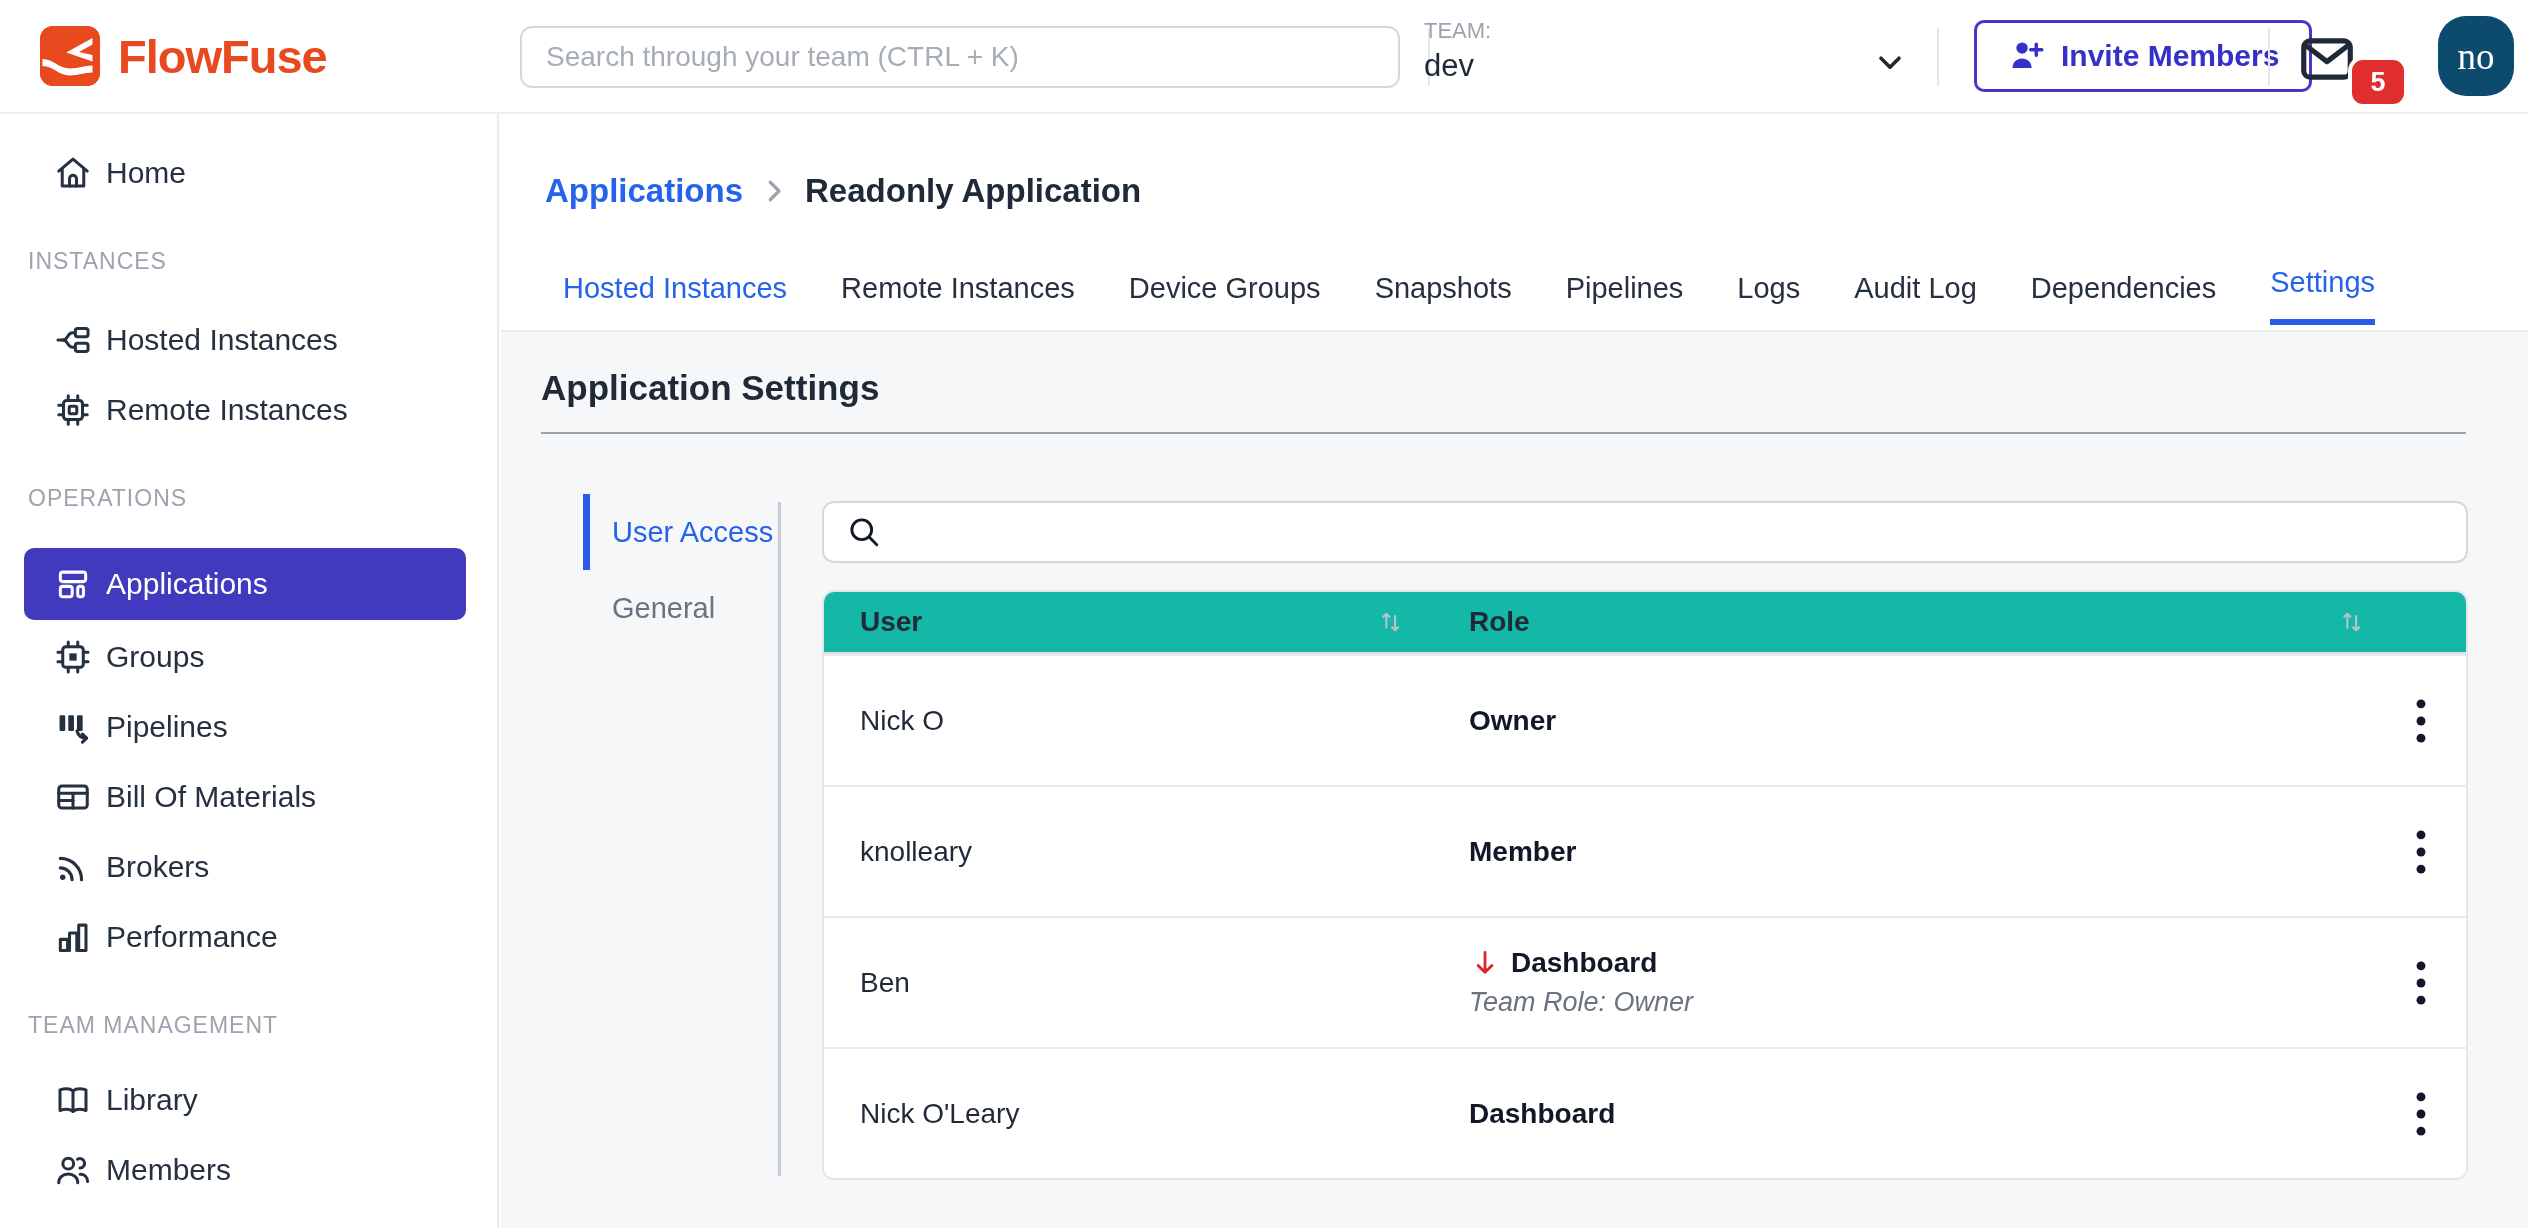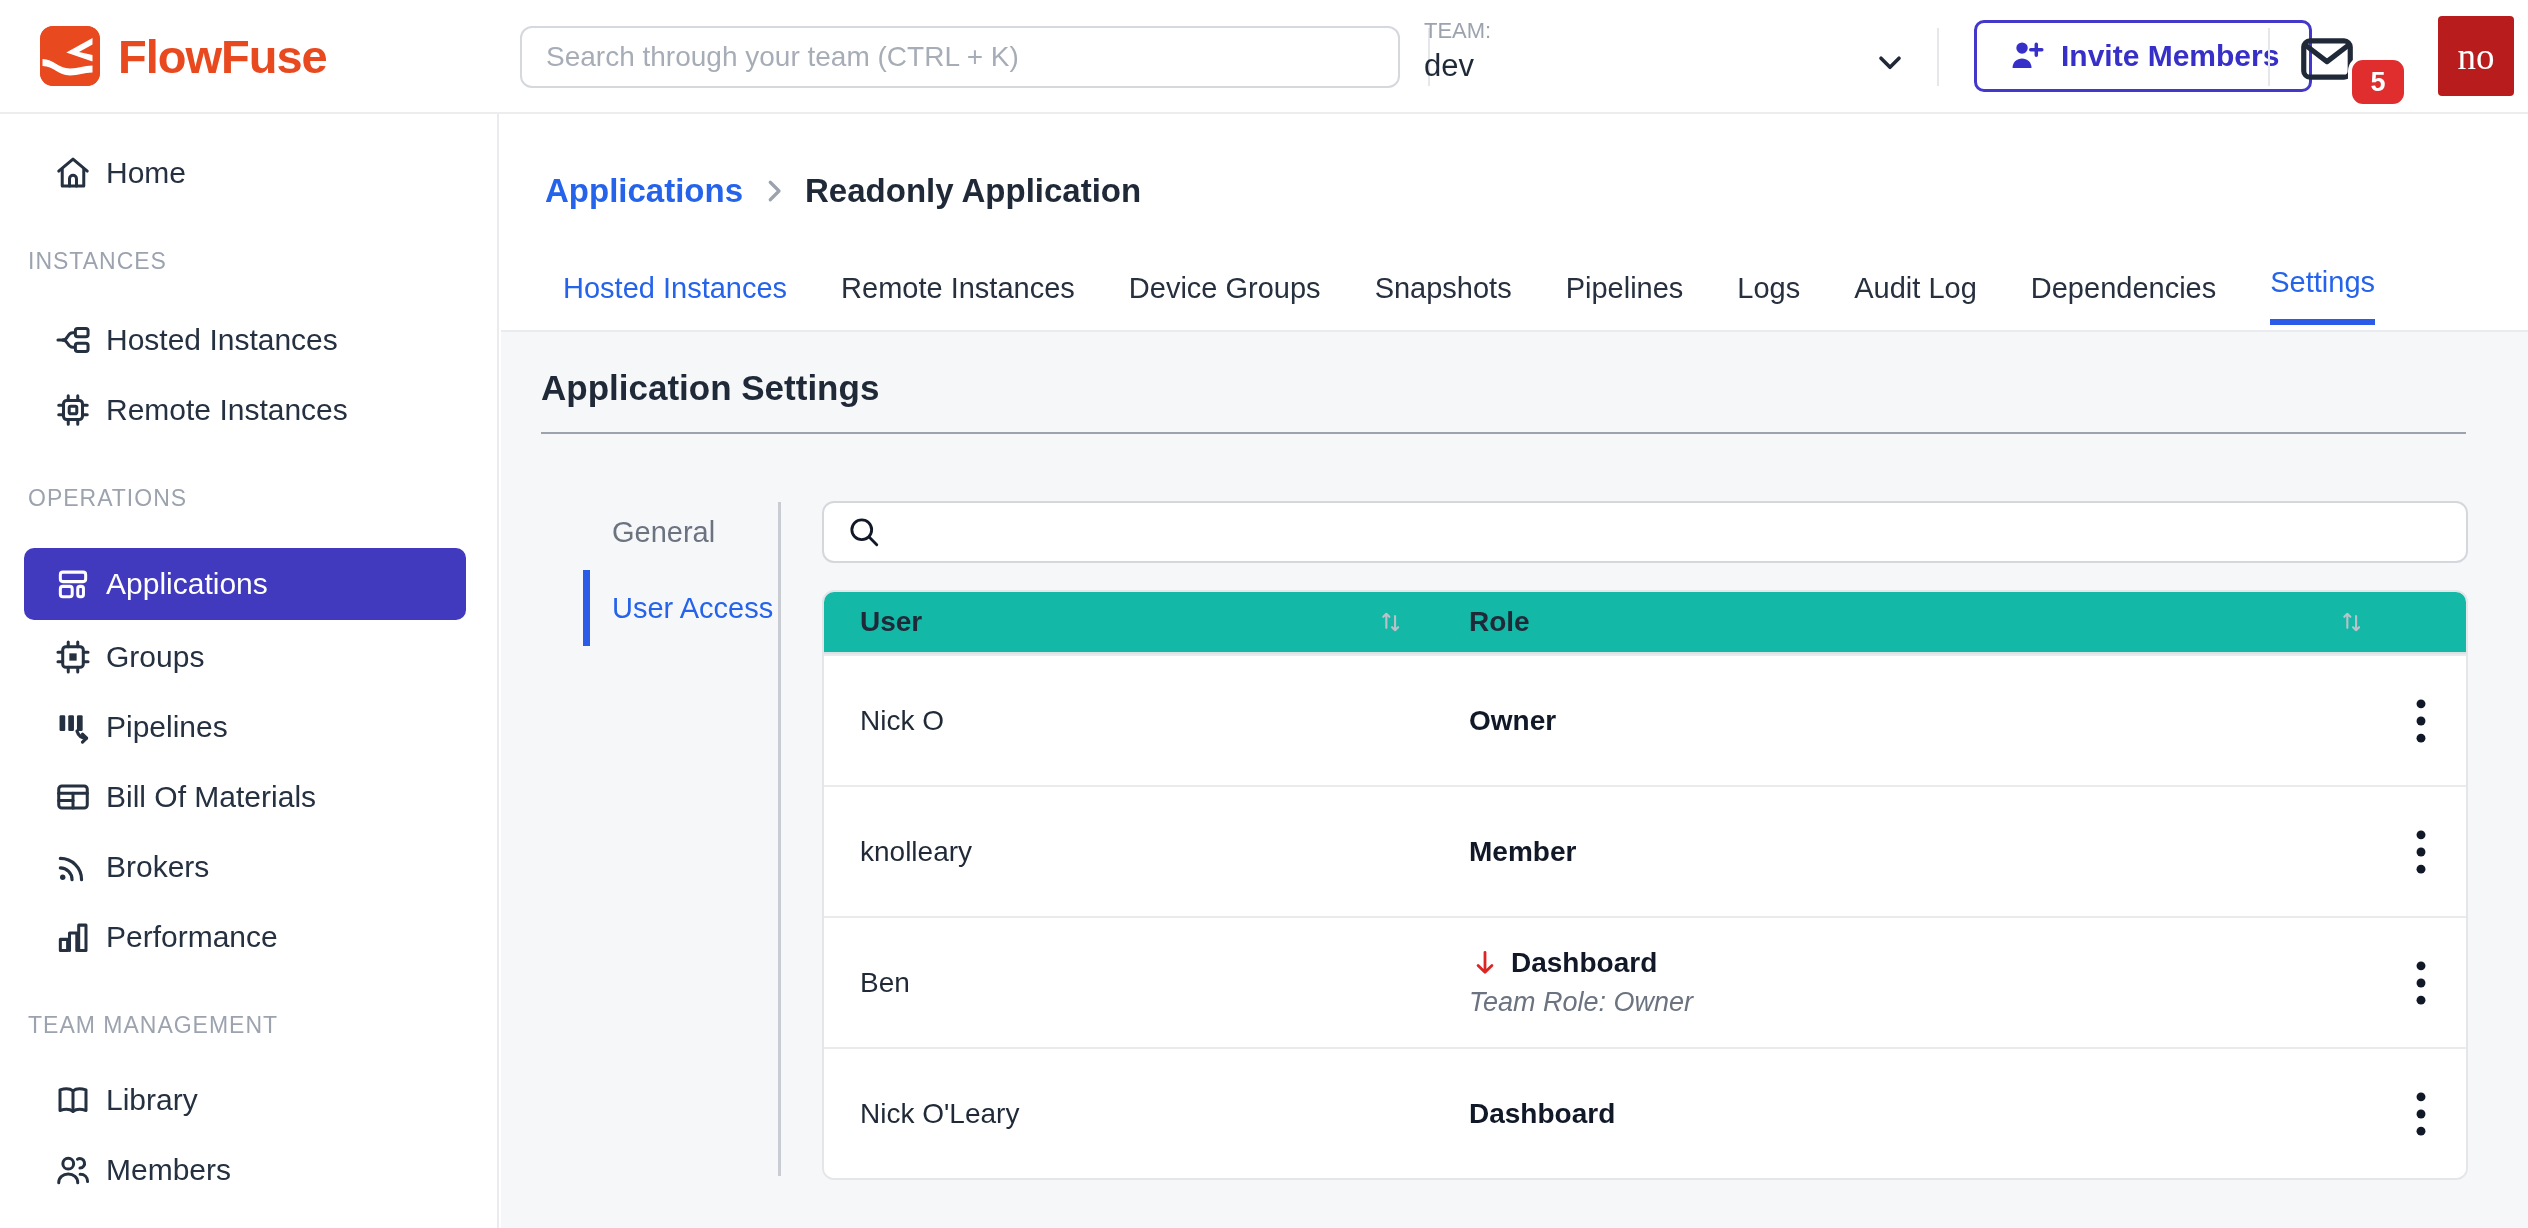--- a/index.html
+++ b/index.html
@@ -15,21 +15,21 @@
   .vdiv { position:absolute; top:28px; width:2px; height:58px; background:#E5E7EB; }
   .team-select { position:absolute; left:1424px; top:18px; cursor:pointer; }
   .team-label { font-size:22px; color:#9CA3AF; }
   .team-name { font-size:31px; color:#1F2937; margin-top:4px; }
   .chev-down { position:absolute; left:1872px; top:44px; width:36px; height:36px; color:#1F2937; }
   .invite-btn { position:absolute; left:1974px; top:20px; height:72px; padding:0 30px; display:flex; align-items:center; gap:16px; background:#fff; border:3px solid #4338CA; border-radius:10px; color:#3730C8; font-size:30px; font-weight:600; font-family:inherit; cursor:pointer; }
   .invite-btn svg { width:38px; height:38px; }
   .mail-wrap { position:absolute; left:2296px; top:28px; width:62px; height:62px; cursor:pointer; }
   .mail-wrap svg { width:62px; height:62px; color:#1F2937; }
   .mail-badge { position:absolute; left:2348px; top:56px; min-width:60px; height:52px; background:#E02D2D; border-radius:15px; color:#fff; font-size:27px; font-weight:bold; display:flex; align-items:center; justify-content:center; border:4px solid #fff; }
-  .avatar { position:absolute; left:2438px; top:16px; width:76px; height:80px; border-radius:4px; background:#b91c1c; color:#fff; display:flex; align-items:center; justify-content:center; font-size:37px; font-family:"Liberation Serif", serif; cursor:pointer; }
+  .avatar { position:absolute; left:2438px; top:16px; width:76px; height:80px; border-radius:28px; background:#0c4a6e; color:#fff; display:flex; align-items:center; justify-content:center; font-size:37px; font-family:"Liberation Serif", serif; cursor:pointer; }
 
   
   .sidebar { position:absolute; left:0; top:114px; width:499px; height:1114px; background:#fff; border-right:2px solid #E9EBEE; padding-top:26px; }
   .side-item { height:66px; display:flex; align-items:center; gap:14px; padding-left:54px; font-size:30px; color:#253040; cursor:pointer; margin-top:4px; }
   .side-item svg { width:38px; height:38px; flex:none; color:#253040; }
   .side-item.first { margin-top:0; }
   .section-label { margin:42px 0 6px 28px; font-size:23px; color:#9CA3AF; letter-spacing:1px; }
   .side-item.active { margin:36px 24px 0 24px; width:442px; padding-left:30px; background:#4139BE; border-radius:10px; color:#fff; height:72px; }
   .side-item.active svg { color:#fff; }
 
@@ -248,25 +248,25 @@
     <span class="tab">Dependencies</span>
     <span class="tab active">Settings</span>
   </nav>
 </div>
 
 <div class="main-body">
   <h2 class="page-heading">Application Settings</h2>
   <div class="heading-divider"></div>
 
   <div class="subnav">
+    <div class="subnav-item active">
+      <span>User Access</span>
+    </div>
     <div class="subnav-item">
       <span>General</span>
-    </div>
-    <div class="subnav-item active">
-      <span>User Access</span>
     </div>
   </div>
   <div class="subnav-vdiv"></div>
 
   <div class="content">
     <div class="table-search">
       <svg viewBox="0 0 24 24" fill="none" stroke="currentColor" stroke-width="1.9" stroke-linecap="round">
         <circle cx="10.5" cy="10.5" r="6.6"></circle>
           <path d="M15.4 15.4 L20.5 20.5"></path>
       </svg>

